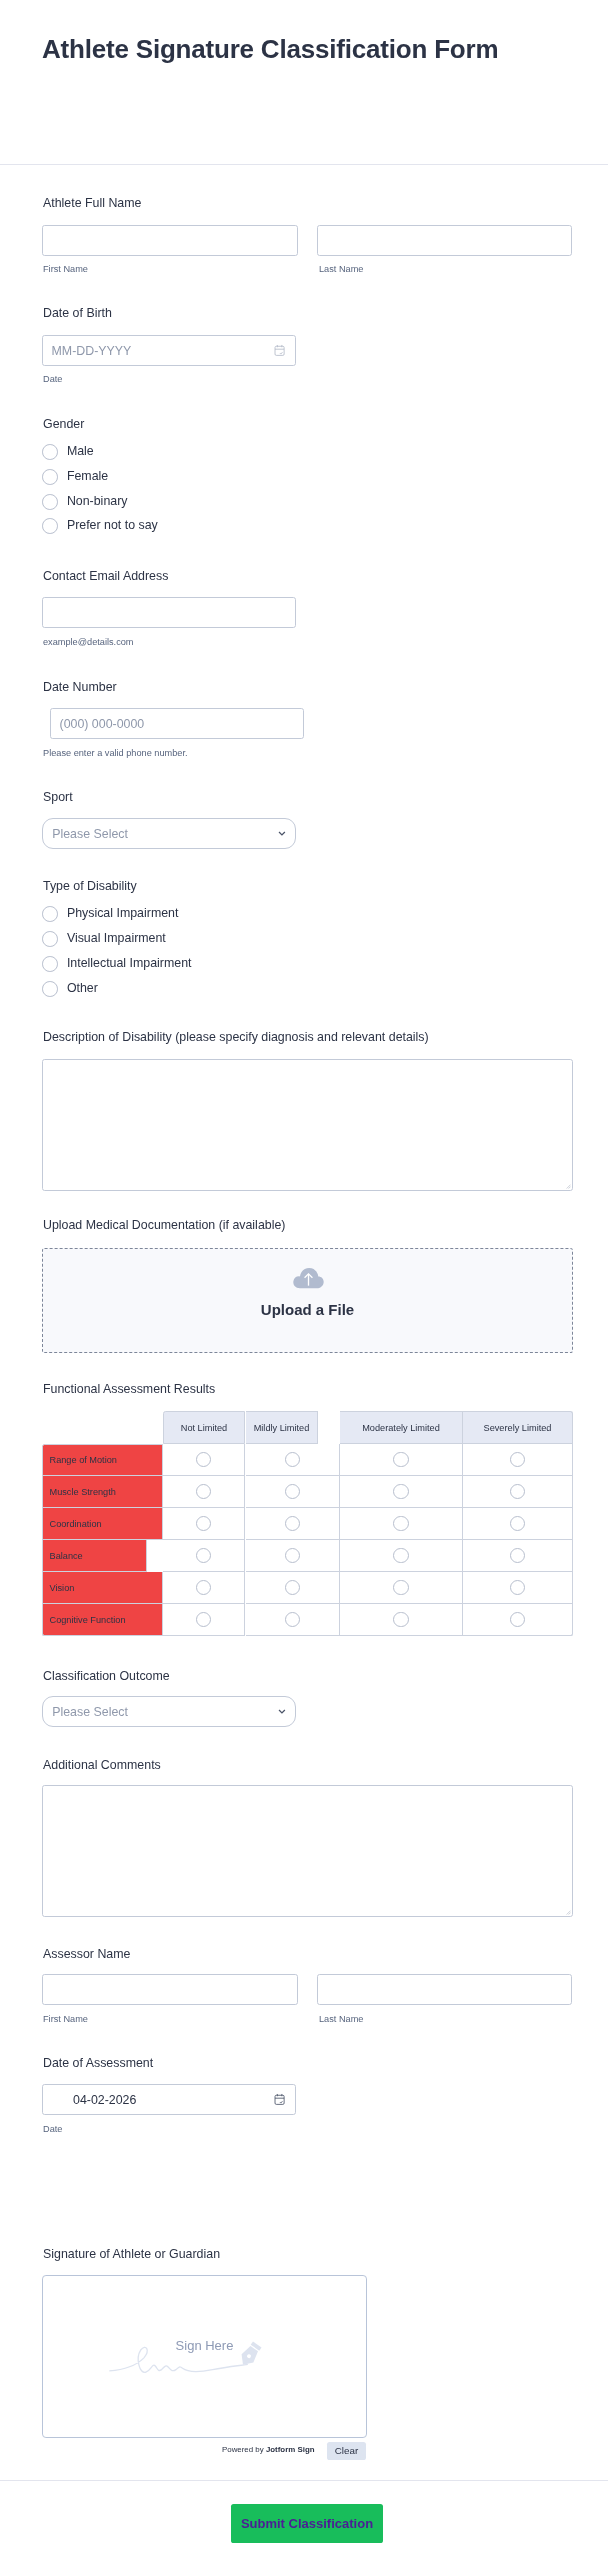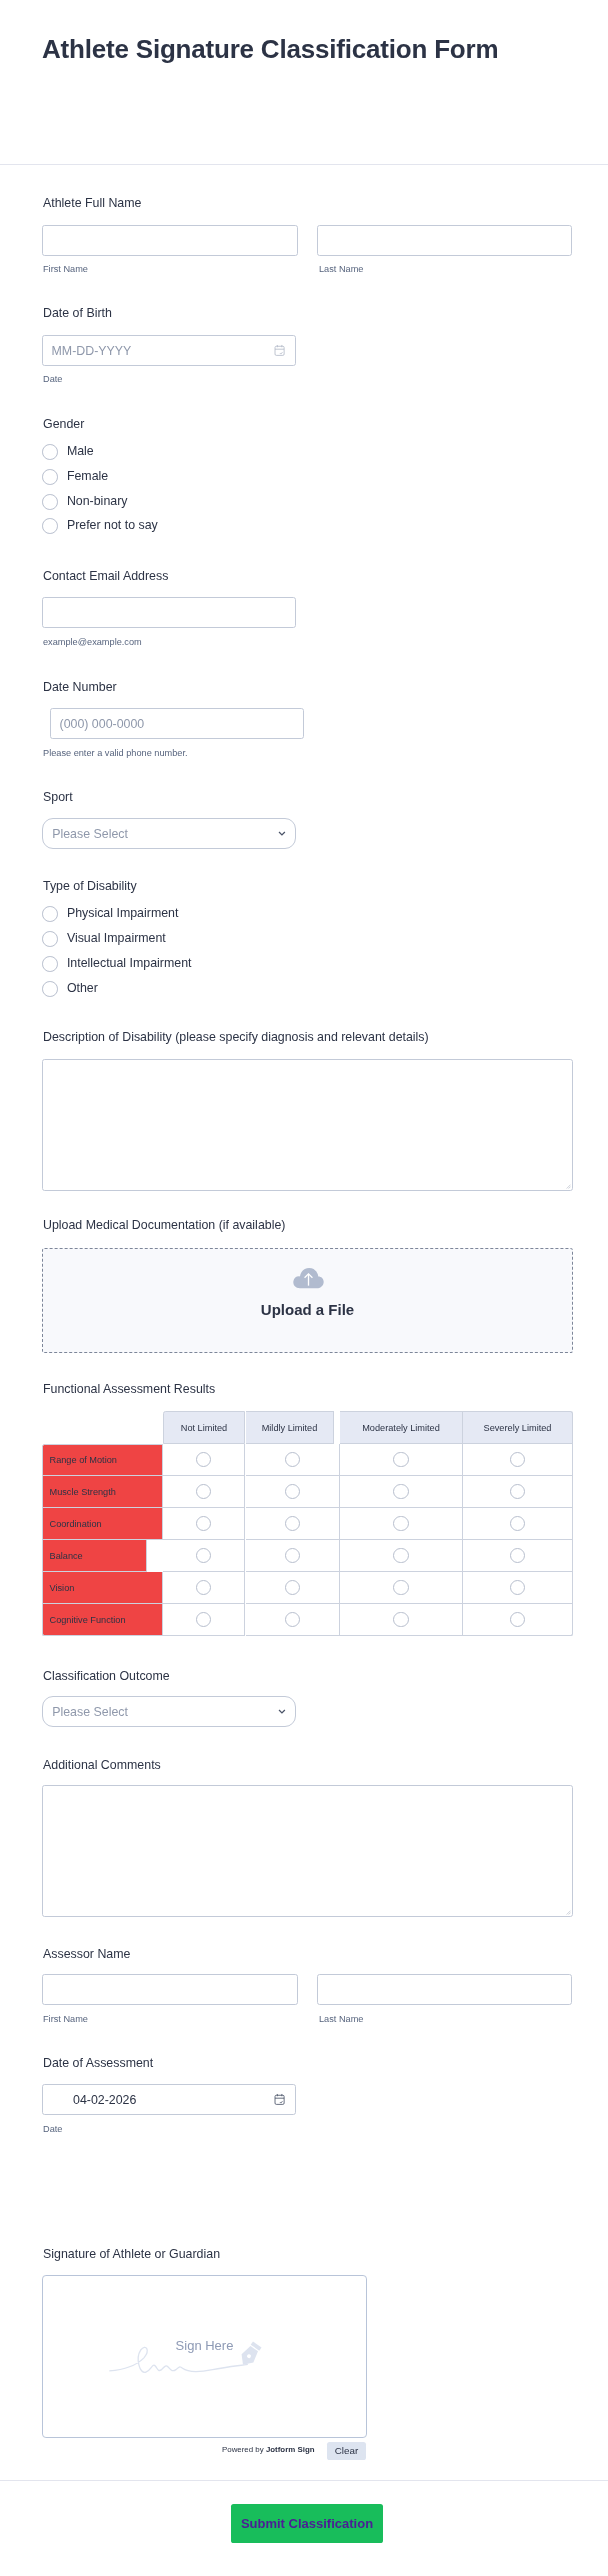--- a/index.html
+++ b/index.html
@@ -84,21 +84,21 @@
   <span class="radio-circle"></span>
   <span class="radio-label">Non-binary</span>
 </div>
 <div class="radio-item" style="top:518px">
   <span class="radio-circle"></span>
   <span class="radio-label">Prefer not to say</span>
 </div>
 
 <label class="label" style="top:569px">Contact Email Address</label>
 <input class="input" style="left: 42px; top: 597px; width: 254px;" value="">
-<span class="sublabel" style="left:43px; top:637px">example@example.com</span>
+<span class="sublabel" style="left:43px; top:637px">example@details.com</span>
 
 <label class="label" style="top:680px">Date Number</label>
 <input class="input" style="left: 50px; top: 708px; width: 254px;" placeholder="(000) 000-0000">
 <span class="sublabel" style="left:43px; top:748px">Please enter a valid phone number.</span>
 
 <label class="label" style="top:790px">Sport</label>
 <div class="select" style="left:42px; top:818px; width:254px;">
   <span class="placeholder">Please Select</span>
   <svg width="7.9" height="5.2" viewBox="0 0 12 8">
     <polyline points="1.5,1.5 6,6 10.5,1.5" fill="none" stroke="#4b5468" stroke-width="2"></polyline>
@@ -138,21 +138,21 @@
     <path d="M12 34 C4 34 1 28 2 23 C3 18 7 15 12 16 C13 8 19 3 26 3 C34 3 39 9 40 16 C45 16 49 20 48 26 C47 31 43 34 38 34 Z" fill="#b1bbcf"></path>
     <line x1="25" y1="30" x2="25" y2="12" stroke="#ffffff" stroke-width="2"></line>
     <polyline points="19,18 25,12 31,18" fill="none" stroke="#ffffff" stroke-width="2"></polyline>
   </svg>
   <div class="upload-title">Upload a File</div>
 </div>
 
 <label class="label" style="top:1382px">Functional Assessment Results</label>
 <div class="matrix" id="matrix">
     <div class="mx-cell mx-head" style="left: 121px; top: 0px; width: 82px; height: 33px; border-left: 0.7px solid rgb(204, 210, 222); border-top-left-radius: 2.6px;">Not Limited</div>
-    <div class="mx-cell mx-head" style="left: 204px; top: 0px; width: 88px; height: 33px;">Mildly Limited</div>
+    <div class="mx-cell mx-head" style="left: 204px; top: 0px; width: 72px; height: 33px;">Mildly Limited</div>
     <div class="mx-cell mx-head" style="left: 298px; top: 0px; width: 123px; height: 33px;">Moderately Limited</div>
     <div class="mx-cell mx-head" style="left: 421px; top: 0px; width: 110px; height: 33px; border-top-right-radius: 2.6px;">Severely Limited</div>
     <div class="mx-cell mx-rowlabel" style="left: 0px; top: 33px; width: 121px; height: 32px; border-top: 0.7px solid rgb(204, 210, 222); border-top-left-radius: 2.6px;">Range of Motion</div>
     <div class="mx-cell mx-body" style="left: 121px; top: 33px; width: 82px; height: 32px;">
       <span class="mx-radio"></span>
     </div>
     <div class="mx-cell mx-body" style="left: 204px; top: 33px; width: 94px; height: 32px;">
       <span class="mx-radio"></span>
     </div>
     <div class="mx-cell mx-body" style="left: 298px; top: 33px; width: 123px; height: 32px;">

